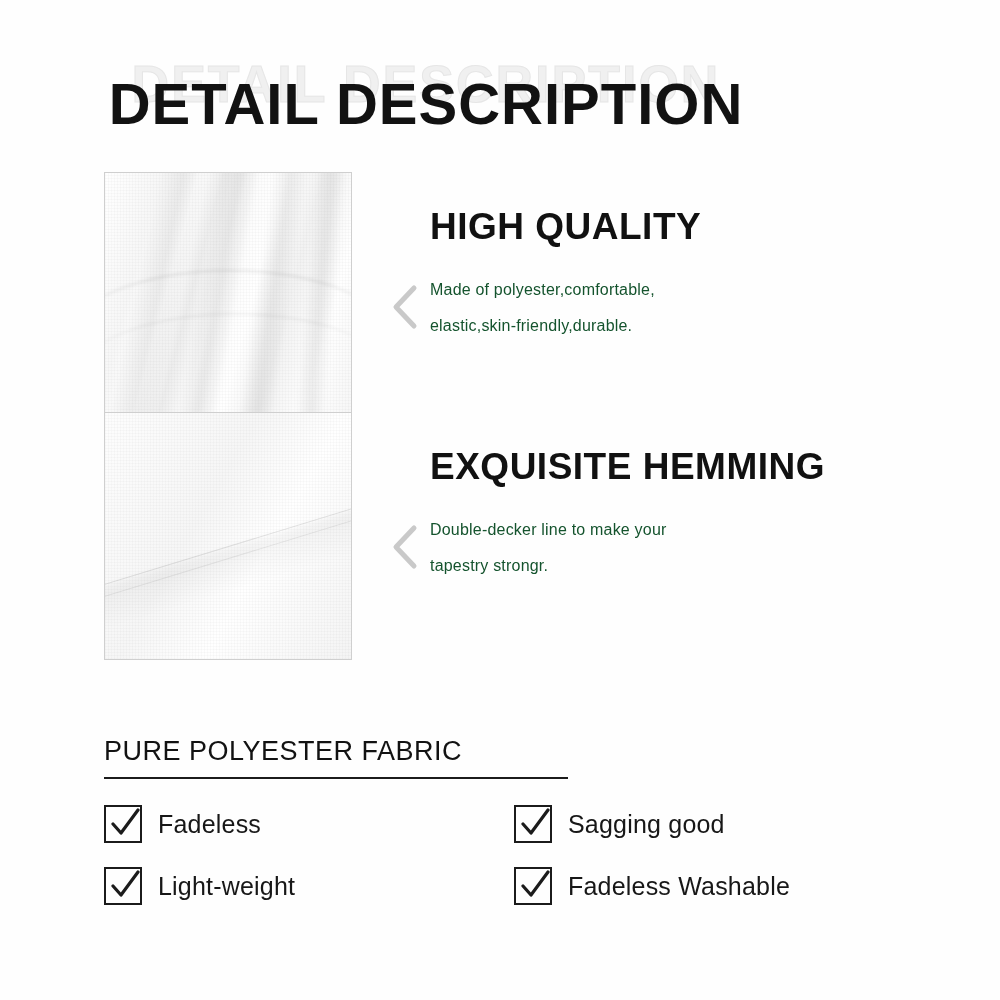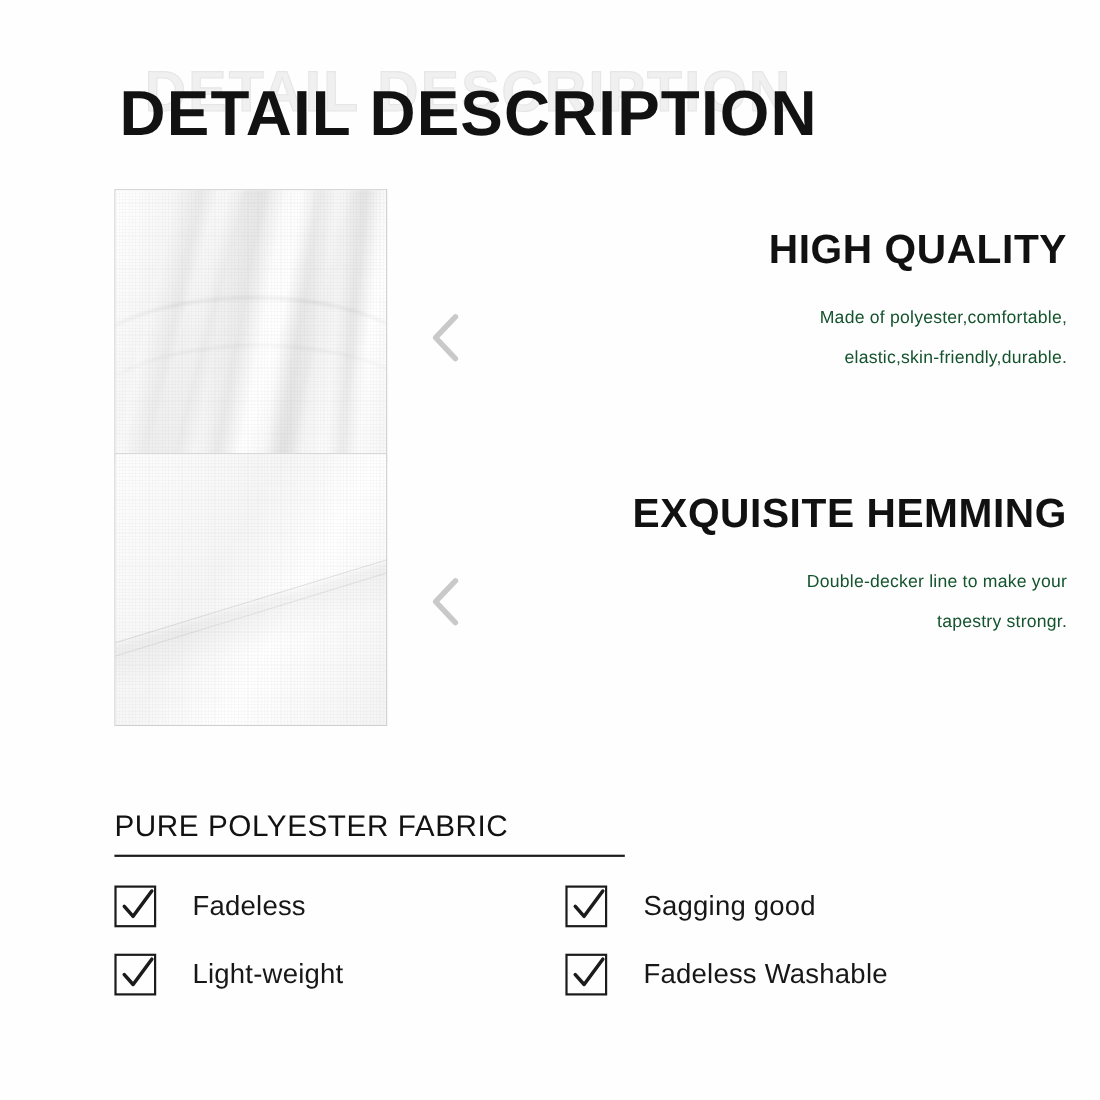--- a/index.html
+++ b/index.html
@@ -163,21 +163,21 @@
     width: 34px;
     height: 46px;
   }
   .arrow svg { display: block; }
 
   .feature-text {
     position: absolute;
     left: 430px;
     top: 34px;
     width: 540px;
-    text-align: right;
+    text-align: left;
   }
   .feature-heading {
     font-size: 37px;
     font-weight: bold;
     color: #111111;
     letter-spacing: 0.5px;
     margin: 0 0 24px 0;
     white-space: nowrap;
   }
   .feature-line {
@@ -211,21 +211,20 @@
     position: relative;
     width: 780px;
   }
   .check-row {
     display: flex;
     margin-bottom: 24px;
   }
   .check-item {
     display: flex;
     align-items: center;
-    gap: 17px;
   }
   .check-item.col1 { width: 410px; }
   .check-box {
     width: 38px;
     height: 38px;
     border: 2px solid #1b1b1b;
     position: relative;
     flex: 0 0 auto;
     box-sizing: border-box;
   }

